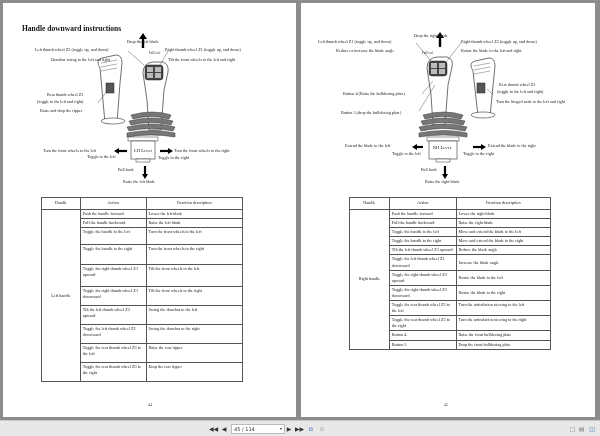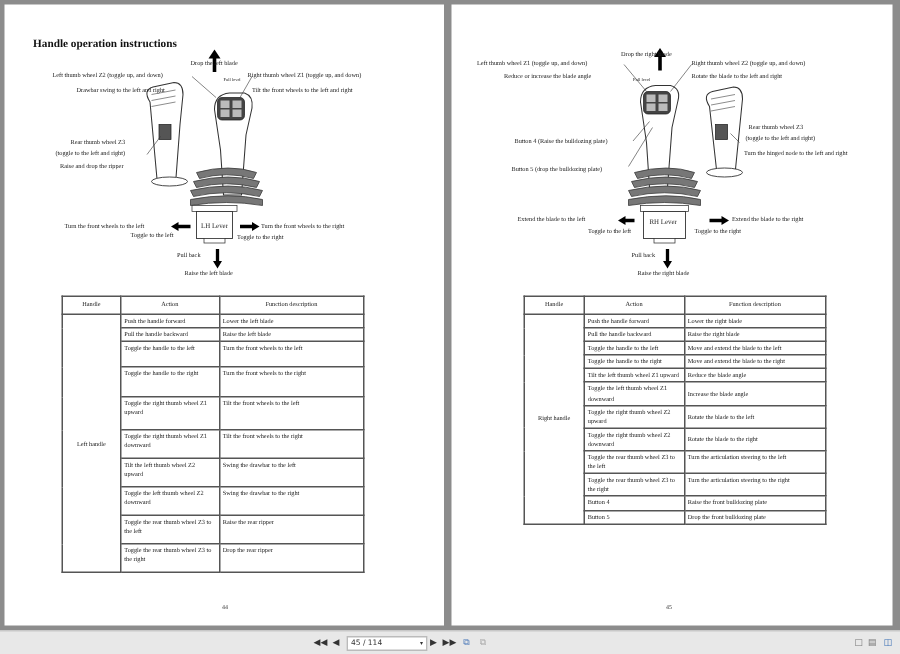--- a/index.html
+++ b/index.html
@@ -20,21 +20,21 @@
   .tb-btn { position:absolute; top:3px; height:10px; font-size:6px; color:#333; line-height:10px; text-align:center; font-family:"DejaVu Sans", sans-serif; }
   .page-box { position:absolute; left:231px; top:3px; width:50px; height:8px; background:#fff; border:1px solid #bbb; font-size:5px; line-height:8px; padding-left:2px; font-family:"DejaVu Sans", sans-serif; color:#333; }
   .page-box .dd { position:absolute; right:2px; top:0; font-size:4px; }
 </style>
 </head>
 <body>
 
 <div class="viewer">
 
   <div class="page left">
-    <div class="title">Handle operation instructions</div>
+    <div class="title">Handle downward instructions</div>
 
     <svg class="diagram" width="293" height="190">
 
       <path d="M97 65 q-5 -8 2 -10 l14 -3 q6 0 6 8 l-2 20 l-3 40 l-12 0 z" fill="#fff" stroke="#333" stroke-width="0.7"></path>
       <path d="M98 60 l16 -3 M98 64 l16 -3 M98 68 l16 -3" stroke="#666" stroke-width="0.5"></path>
       <rect x="103" y="80" width="8" height="10" fill="#555" stroke="#222" stroke-width="0.5"></rect>
       <ellipse cx="110" cy="118" rx="12" ry="3" fill="#fff" stroke="#333" stroke-width="0.6"></ellipse>
 
       <path d="M140 70 q0 -10 10 -11 l10 0 q6 2 5 10 l-4 18 l-3 40 l-12 0 l-2 -30 z" fill="#fff" stroke="#333" stroke-width="0.7"></path>
       <rect x="142" y="62" width="18" height="15" rx="3" fill="#444" stroke="#222" stroke-width="0.5"></rect>

